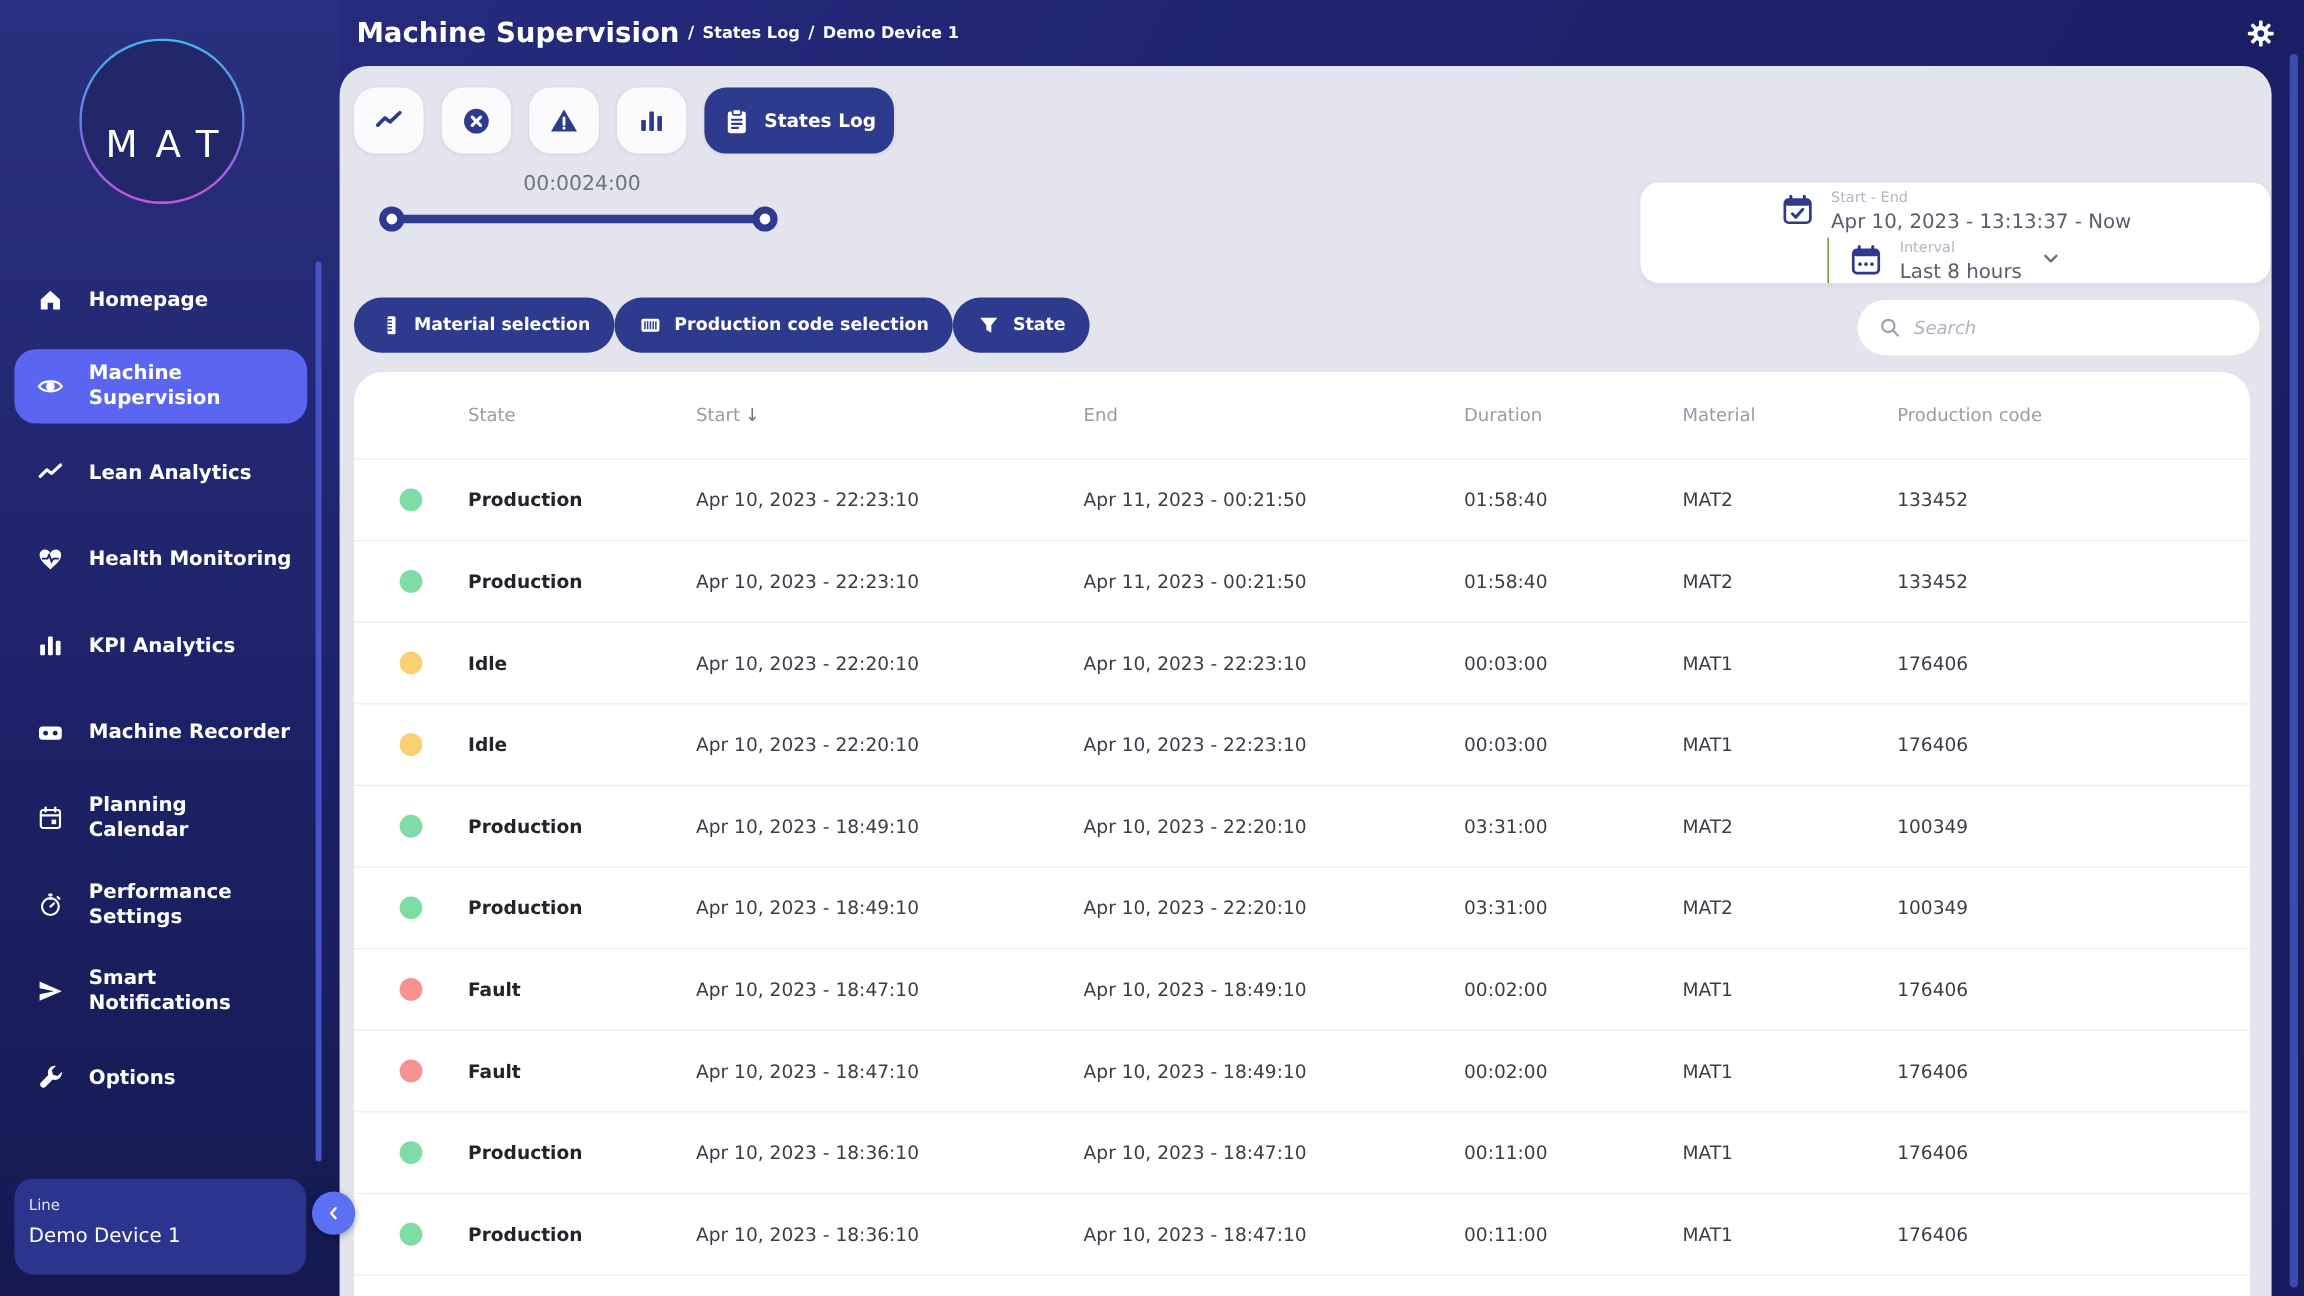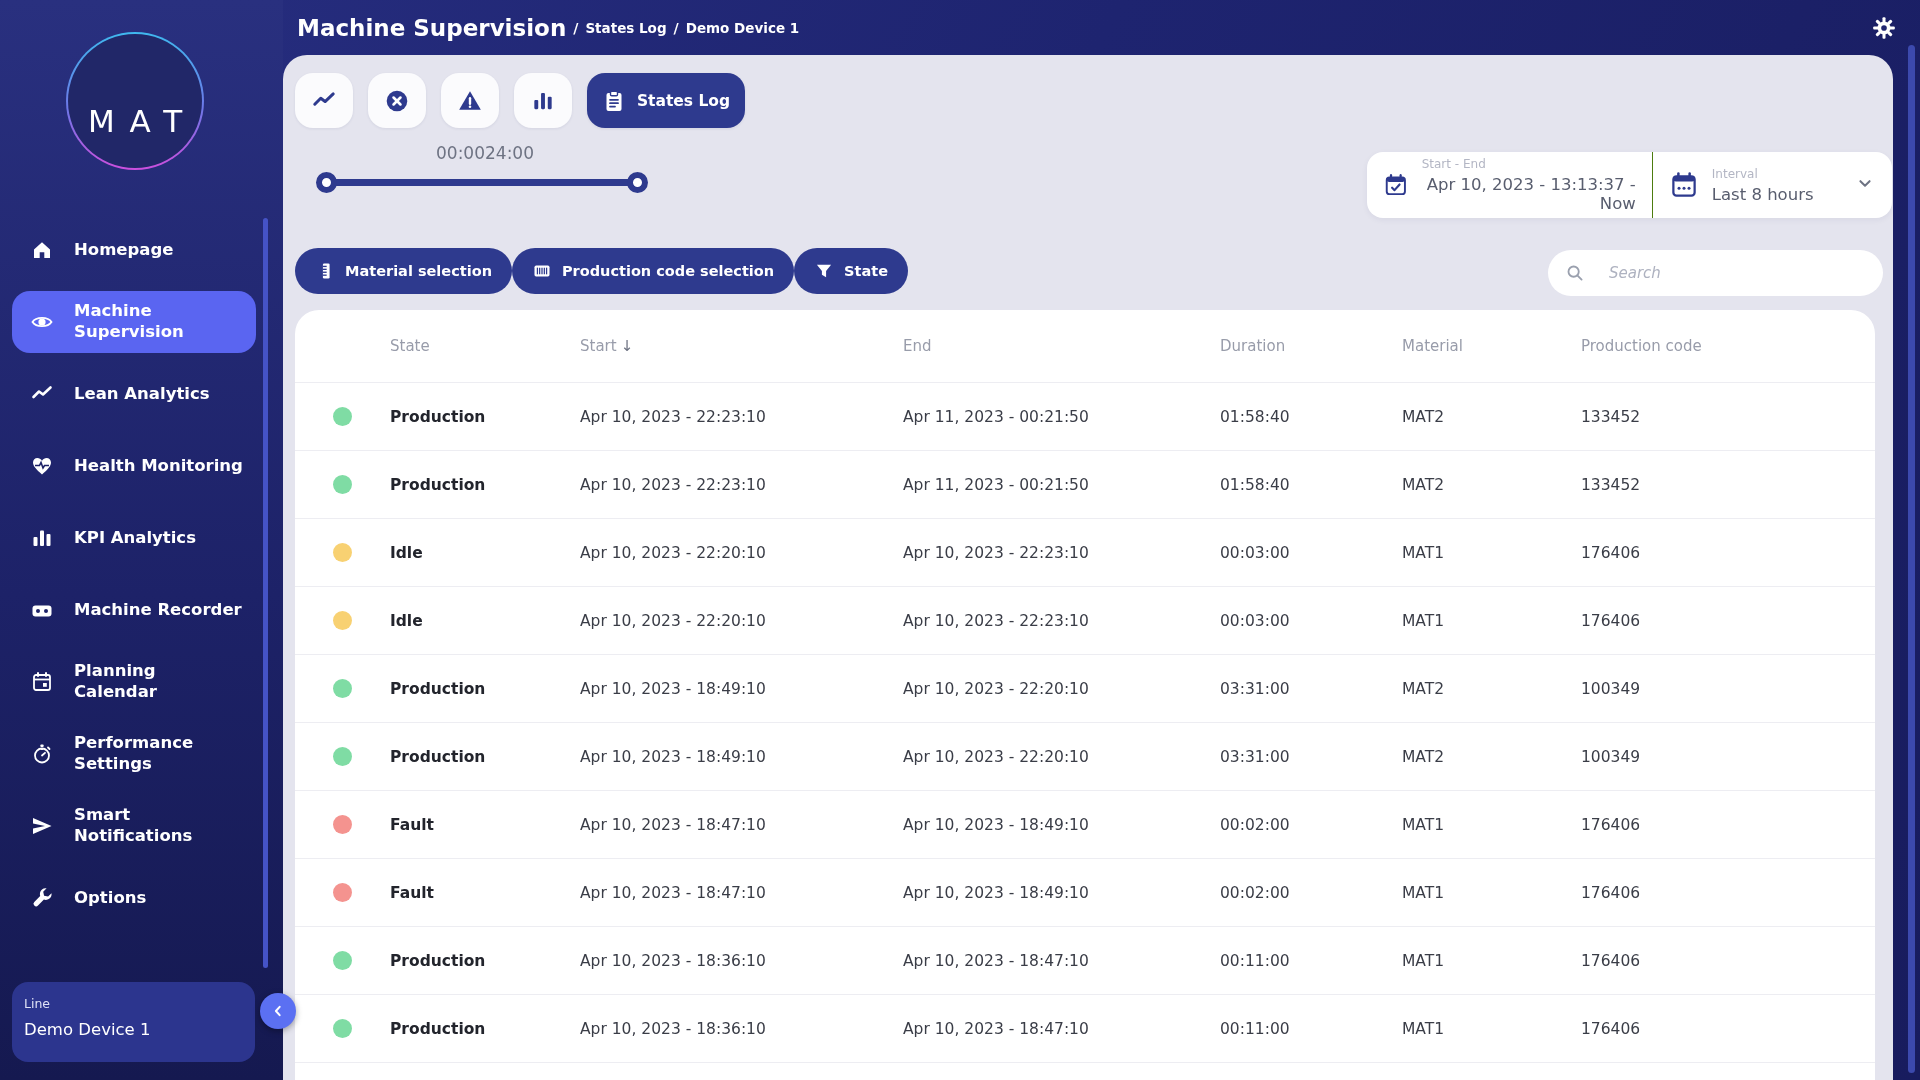--- a/index.html
+++ b/index.html
@@ -56,35 +56,35 @@
   .tab.active .tab-label { color:#fff; font-size:15.5px; font-weight:700; }
   
   .slider-wrap { position:absolute; left:37px; top:88px; width:330px; }
   .slider-labels { display:flex; justify-content:center; color:#6e7383; font-size:17px; }
   .slider-track { position:relative; margin-top:16px; height:7px; width:316px; margin-left:4px;
     background:#2e3a8e; border-radius:4px; cursor:pointer; }
   .handle { position:absolute; top:-7px; width:21px; height:21px; border-radius:50%;
     background:#fff; border:6px solid #2e3a8e; cursor:grab; }
   .handle.left { left:-8px; } .handle.right { right:-8px; }
   
-  .dt-card { position:absolute; left:1084px; top:97px; width:525px; height:66px;
+  .dt-card { position:absolute; left:1084px; top:97px; width:525px; height:84px;
     background:#fff; border-radius:16px; box-shadow:0 2px 6px rgba(30,35,90,.06);
-    display:flex; align-items:center; }
+    display:flex; align-items:center;flex-direction:column; }
   .dt-half { display:flex; align-items:center; gap:13px; padding:0 16px; height:100%; cursor:pointer; }
   .dt-half.first { flex:1.22; } .dt-half.second { flex:1; border-left:1px solid #4d7c0f; }
   .dt-texts .dt-label { font-size:12px; color:#b3b6c4; margin-bottom:4px; }
   .dt-texts .dt-value { font-size:16.5px; color:#585d6e;text-align:right; }
   .dd-chevron { margin-left:auto; }
   
   .filter-row { position:absolute; left:12px; top:193px; display:flex; }
   .filter-btn { height:46px; border-radius:23px; background:#2e3a8e; color:#fff;
     display:flex; align-items:center; gap:10px; padding:0 20px; font-size:14.5px;
     font-weight:700; cursor:pointer; }
   .search-box { position:absolute; left:1265px; top:195px; width:335px; height:46px;
-    background:#fff; border-radius:23px; display:flex; align-items:center; padding:0 16px; gap:23px; }
+    background:#fff; border-radius:23px; display:flex; align-items:center; padding:0 16px; gap:9px; }
   .search-box input { border:none; outline:none; flex:1; font-size:15px; font-style:italic;
     color:#585d6e; font-family:inherit; background:transparent; }
   .search-box input::placeholder { color:#aeb2c0; }
   
   .table-card { position:absolute; left:12px; top:255px; width:1580px; height:790px;
     background:#fff; border-radius:24px 24px 0 0; }
   .trow { display:grid; grid-template-columns:95px 190px 323px 317px 182px 179px 1fr;
     align-items:center; height:68px; border-bottom:1px solid #ededf2; }
   .trow.thead { height:73px; }
   .hcell { color:#989caa; font-size:15px; font-weight:400; }

